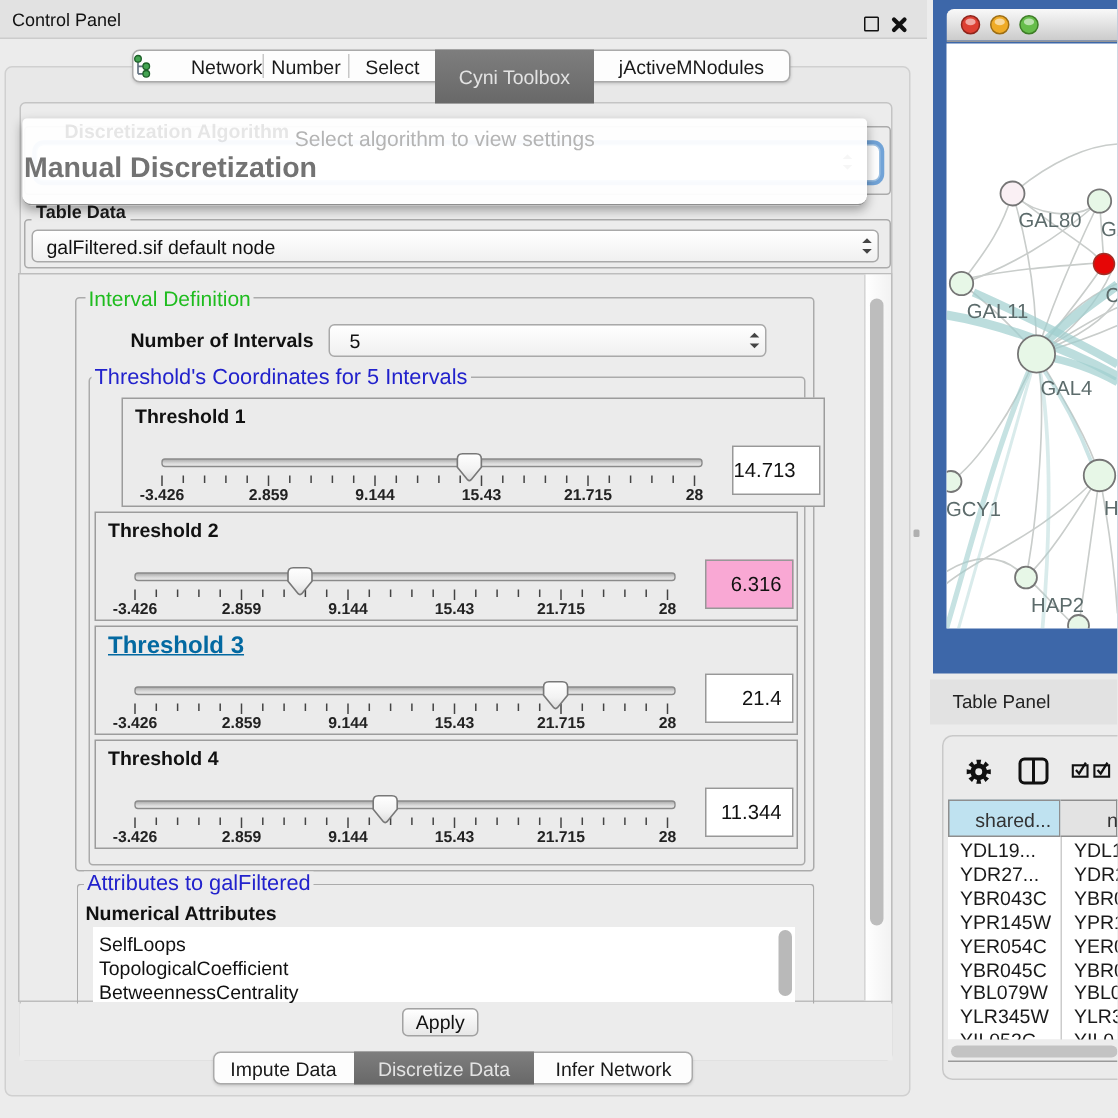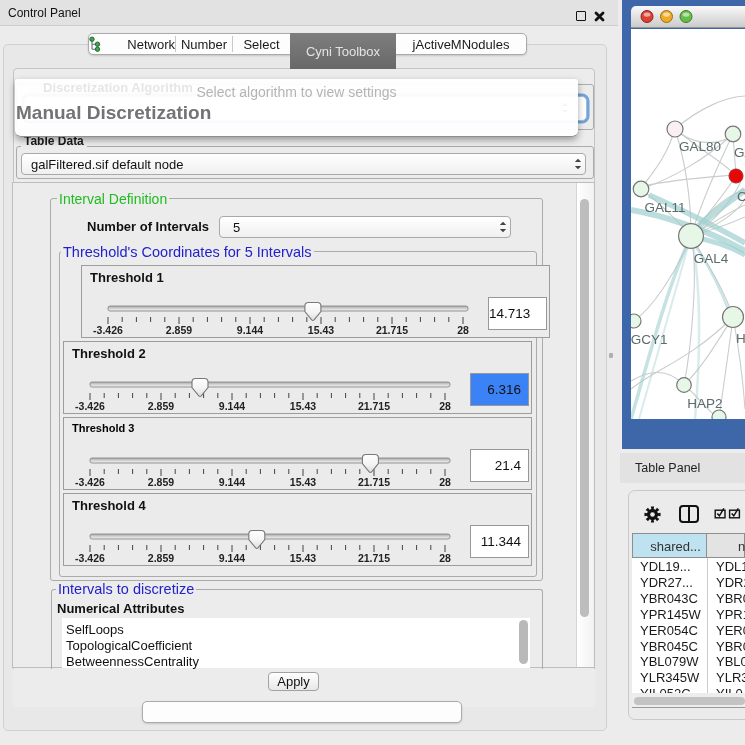--- a/index.html
+++ b/index.html
@@ -128,24 +128,24 @@
       <rect x="26" y="40" width="360" height="5" rx="2" fill="url(#tg341)" stroke="#8a8a8a" stroke-width="0.9"></rect>
       <path d="M26.0 51 V58 M40.2 51 V56 M54.4 51 V56 M68.6 51 V56 M82.8 51 V56 M97.0 51 V58 M111.2 51 V56 M125.4 51 V56 M139.6 51 V56 M153.8 51 V56 M168.0 51 V58 M182.2 51 V56 M196.4 51 V56 M210.6 51 V56 M224.8 51 V56 M239.0 51 V58 M253.2 51 V56 M267.4 51 V56 M281.6 51 V56 M295.8 51 V56 M310.0 51 V58 M324.2 51 V56 M338.4 51 V56 M352.6 51 V56 M366.8 51 V56 M381.0 51 V58" stroke="#444" stroke-width="1"></path>
       <path d="M128.0 45.5 L128.0 40 Q128.0 36.5 131.5 36.5 L140.5 36.5 Q144.0 36.5 144.0 40 L144.0 45.5 L137.2 53.8 Q136.0 55 134.8 53.8 Z" fill="url(#th341)" stroke="#787878" stroke-width="1.1"></path>
     </svg>
     <div style="position:absolute;left:-4px;top:58px;width:60px;text-align:center;font-size:10.5px;font-weight:bold;color:#222;">-3.426</div>
       <div style="position:absolute;left:67px;top:58px;width:60px;text-align:center;font-size:10.5px;font-weight:bold;color:#222;">2.859</div>
       <div style="position:absolute;left:138px;top:58px;width:60px;text-align:center;font-size:10.5px;font-weight:bold;color:#222;">9.144</div>
       <div style="position:absolute;left:209px;top:58px;width:60px;text-align:center;font-size:10.5px;font-weight:bold;color:#222;">15.43</div>
       <div style="position:absolute;left:280px;top:58px;width:60px;text-align:center;font-size:10.5px;font-weight:bold;color:#222;">21.715</div>
       <div style="position:absolute;left:351px;top:58px;width:60px;text-align:center;font-size:10.5px;font-weight:bold;color:#222;">28</div>
-    <div style="position:absolute;left:406px;top:31px;width:59px;height:33px;background:#3b82f6;border:1px solid #989898;font-size:13.5px;color:#111;line-height:31px;text-align:right;padding-right:7px;">6.316</div>
+    <div style="position:absolute;left:406px;top:31px;width:59px;height:33px;background:#f9a8d4;border:1px solid #989898;font-size:13.5px;color:#111;line-height:31px;text-align:right;padding-right:7px;">6.316</div>
   </div>
   <div class="abs" style="left:63px;top:417px;width:469px;height:73px;background:#ebebeb;border:1px solid #9c9c9c;">
-    <div style="position:absolute;left:8px;top:4px;font-size:11px;font-weight:bold;color:#000000;">Threshold 3</div>
+    <div style="position:absolute;left:8px;top:4px;font-size:16px;font-weight:bold;color:#0369a1;text-decoration:underline;">Threshold 3</div>
     <svg style="position:absolute;left:0;top:0;" width="469" height="73" viewBox="0 0 469 73">
       <defs>
           <linearGradient id="tg417" x1="0" y1="0" x2="0" y2="1">
         <stop offset="0" stop-color="#a6a6a6"></stop>
             <stop offset="0.55" stop-color="#d8d8d8"></stop>
             <stop offset="1" stop-color="#efefef"></stop>
           </linearGradient>
       <linearGradient id="th417" x1="0" y1="0" x2="0" y2="1">
         <stop offset="0" stop-color="#ffffff"></stop>
             <stop offset="0.6" stop-color="#f2f2f2"></stop>
@@ -186,31 +186,36 @@
     <div style="position:absolute;left:-4px;top:58px;width:60px;text-align:center;font-size:10.5px;font-weight:bold;color:#222;">-3.426</div>
       <div style="position:absolute;left:67px;top:58px;width:60px;text-align:center;font-size:10.5px;font-weight:bold;color:#222;">2.859</div>
       <div style="position:absolute;left:138px;top:58px;width:60px;text-align:center;font-size:10.5px;font-weight:bold;color:#222;">9.144</div>
       <div style="position:absolute;left:209px;top:58px;width:60px;text-align:center;font-size:10.5px;font-weight:bold;color:#222;">15.43</div>
       <div style="position:absolute;left:280px;top:58px;width:60px;text-align:center;font-size:10.5px;font-weight:bold;color:#222;">21.715</div>
       <div style="position:absolute;left:351px;top:58px;width:60px;text-align:center;font-size:10.5px;font-weight:bold;color:#222;">28</div>
     <div style="position:absolute;left:406px;top:31px;width:59px;height:33px;background:#fff;border:1px solid #989898;font-size:13.5px;color:#111;line-height:31px;text-align:right;padding-right:7px;">11.344</div>
   </div>
 
   <div class="gbox" style="left:51px;top:589px;width:492px;height:90px;border-bottom:none;"></div>
-  <div class="grouplbl" style="left:56px;top:581px;font-size:14.5px;color:#2222cc;">Intervals to discretize</div>
+  <div class="grouplbl" style="left:56px;top:581px;font-size:14.5px;color:#2222cc;">Attributes to galFiltered</div>
   <div class="abs" style="left:57px;top:601px;font-size:13px;font-weight:bold;color:#111;">Numerical Attributes</div>
   <div class="abs" style="left:62px;top:618px;width:468px;height:50px;background:#ffffff;"></div>
   <div class="abs" style="left:66px;top:622px;font-size:13px;color:#111;line-height:16px;">SelfLoops<br>TopologicalCoefficient<br>BetweennessCentrality</div>
   <div class="abs" style="left:519px;top:620px;width:9px;height:44px;background:#b9b9b9;border-radius:5px;"></div>
 
   <div class="abs" style="left:13px;top:669px;width:582px;height:38px;background:#ececec;"></div>
 
   <div class="abs" style="left:268px;top:672px;width:51px;height:19px;background:linear-gradient(#ffffff,#e7e7e7);border:1px solid #a2a2a2;border-radius:4px;text-align:center;font-size:13px;color:#111;line-height:17px;">Apply</div>
 
   <div class="abs" style="left:142px;top:701px;width:320px;height:22px;background:#fdfdfd;border:1px solid #aaaaaa;border-radius:5px;box-shadow:0 1px 2px rgba(0,0,0,0.15);"></div>
+  <div class="abs" style="left:142px;top:701px;height:22px;display:flex;font-size:13px;color:#1a1a1a;">
+    <div style="width:94px;height:22px;display:flex;align-items:center;justify-content:center;">Impute Data</div>
+    <div style="width:120px;height:22px;display:flex;align-items:center;justify-content:center;background:linear-gradient(#7e7e7e,#686868);color:#e3e3e3;">Discretize Data</div>
+    <div style="width:106px;height:22px;display:flex;align-items:center;justify-content:center;">Infer Network</div>
+  </div>
 
   <div class="abs" style="left:15px;top:79px;width:563px;height:58px;background:rgba(255,255,255,0.95);border-radius:3px 3px 6px 6px;border-bottom:1px solid #8f8f8f;box-shadow:0 3px 7px rgba(0,0,0,0.35);"></div>
   <div class="abs" style="left:15px;top:84px;width:563px;text-align:center;font-size:14px;color:#b4b4b4;">Select algorithm to view settings</div>
   <div class="abs" style="left:43px;top:80px;font-size:13px;font-weight:bold;color:rgba(40,40,40,0.11);">Discretization Algorithm</div>
   <div class="abs" style="left:16px;top:102px;font-size:19px;font-weight:bold;color:#737373;">Manual Discretization</div>
 
   <div class="abs" style="left:609px;top:353px;width:4px;height:5px;background:#b0b0b0;border-radius:1px;"></div>
 
   <div class="abs" style="left:622px;top:0;width:123px;height:449px;background:#3d67a9;"></div>
   <div class="abs" style="left:631px;top:6px;width:114px;height:22px;background:linear-gradient(#f9f9f9,#cbcbcb);border-bottom:1px solid #959595;border-radius:5px 0 0 0;"></div>

